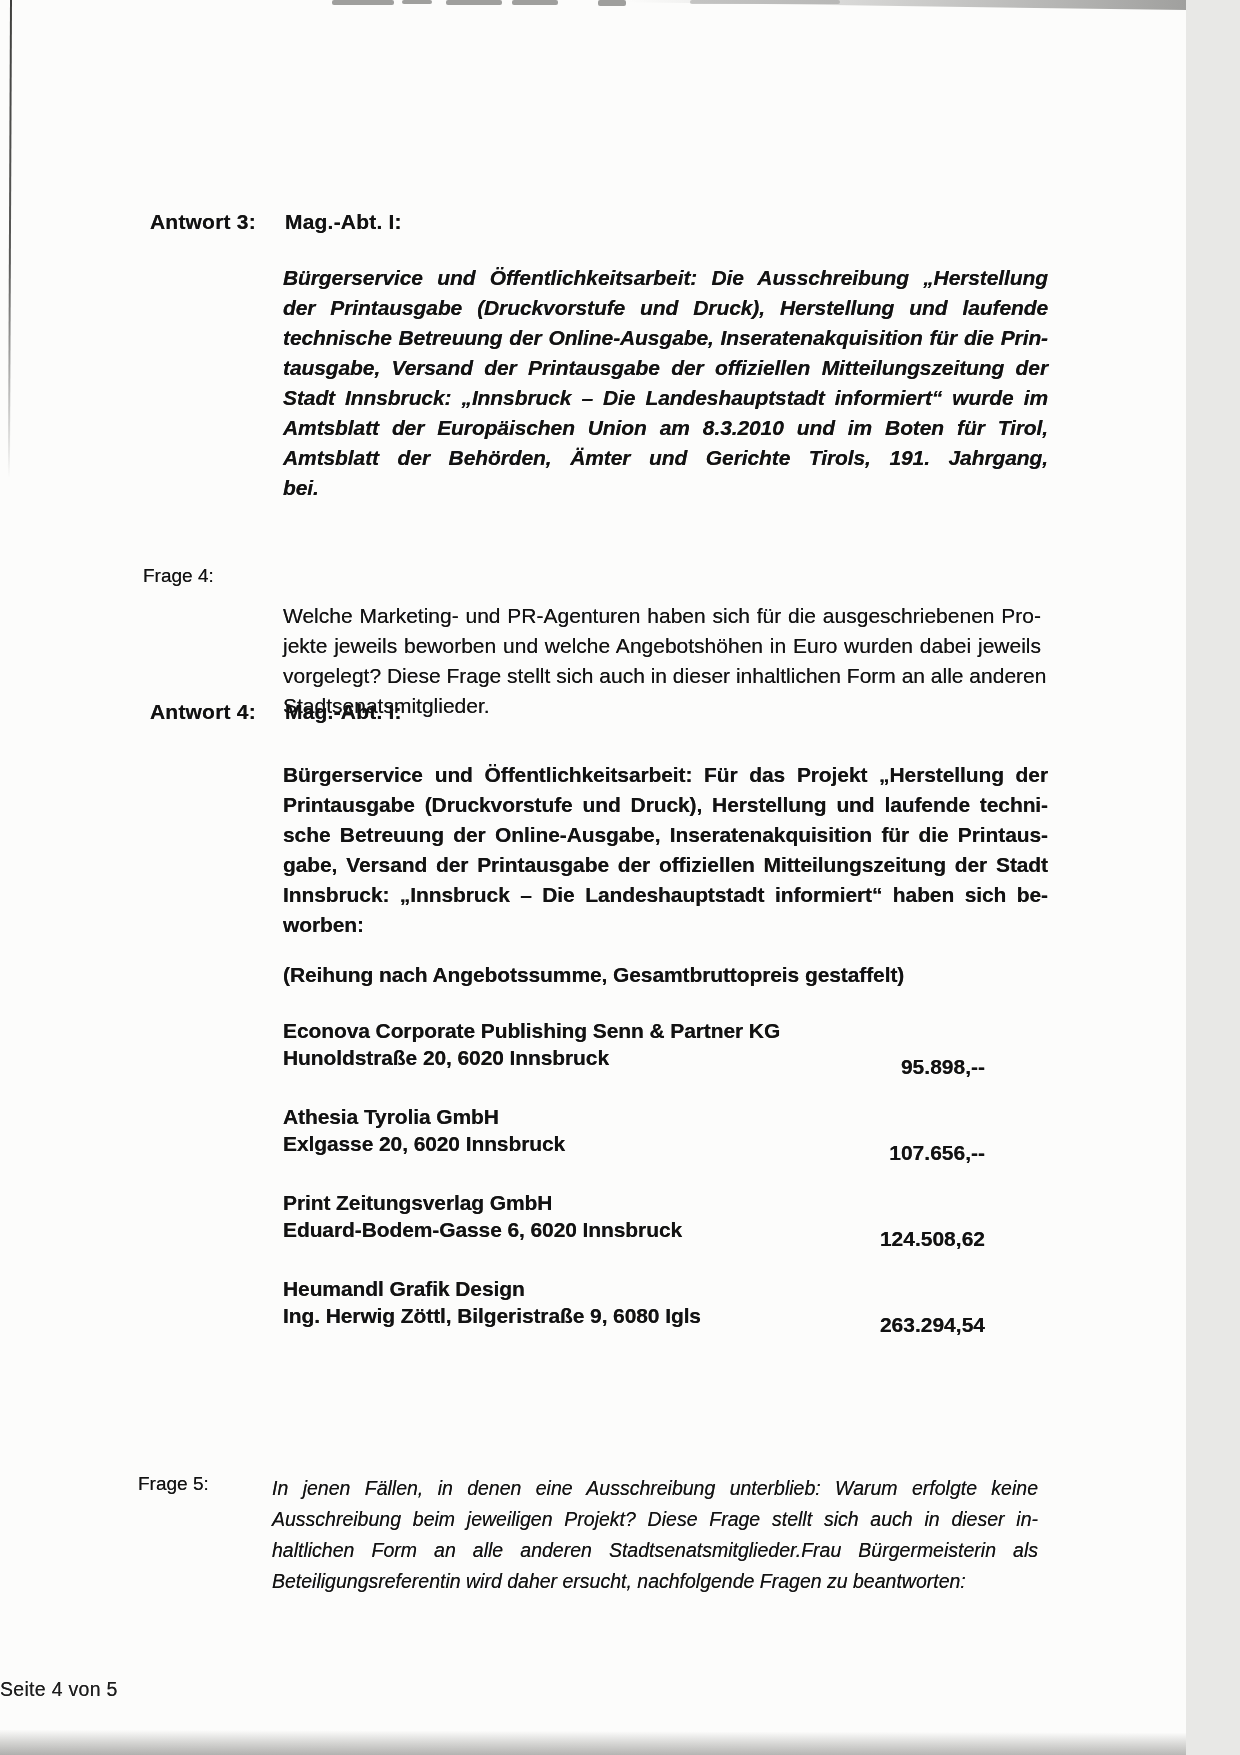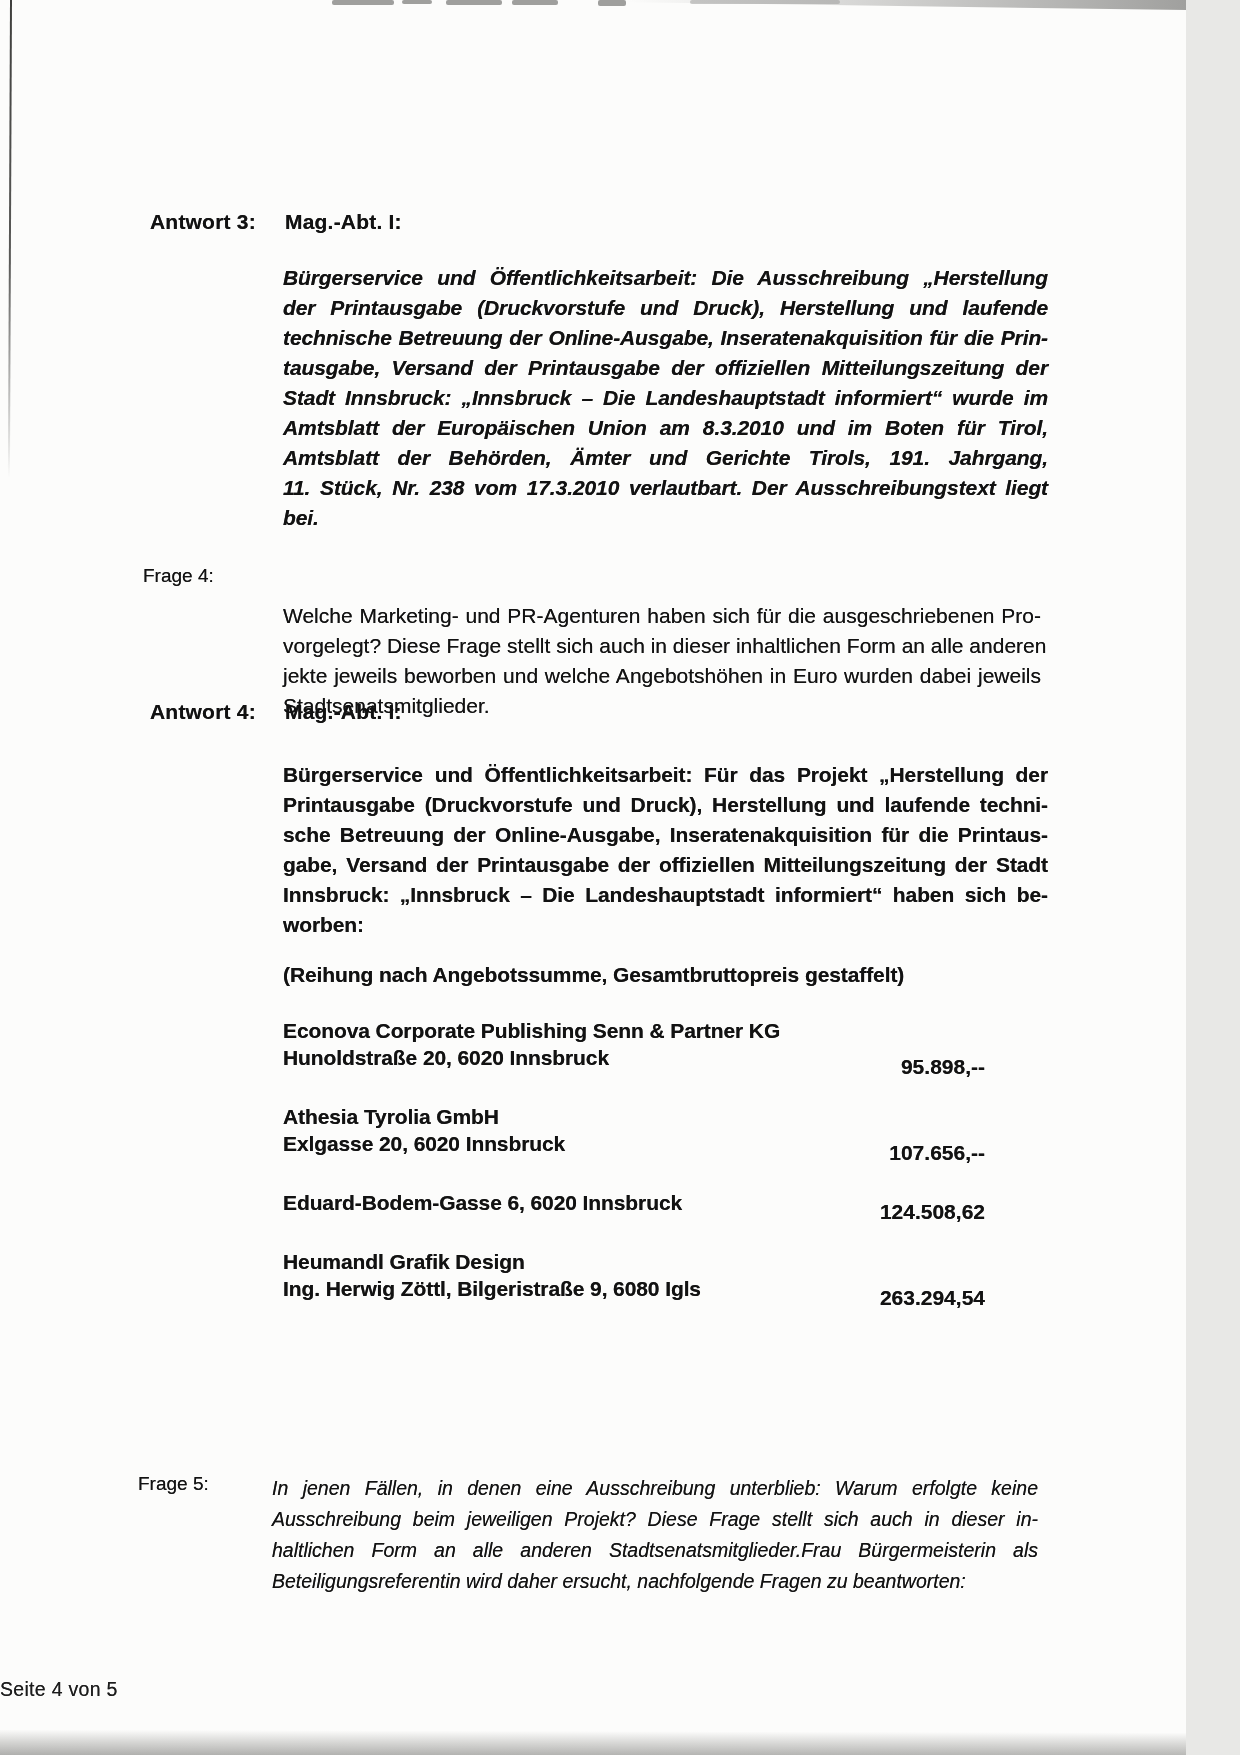--- a/index.html
+++ b/index.html
@@ -72,29 +72,28 @@
   <div class="abs lbl-bold ink" style="left:150px;top:210px;">Antwort 3:</div>
   <div class="abs dept ink" style="left:285px;top:210px;">Mag.-Abt. I:</div>
   <div class="abs para-bold ink" style="left:283px;top:263px;width:765px;font-style:italic;">
       <div class="tline">Bürgerservice und Öffentlichkeitsarbeit: Die Ausschreibung „Herstellung</div>
       <div class="tline">der Printausgabe (Druckvorstufe und Druck), Herstellung und laufende</div>
       <div class="tline">technische Betreuung der Online-Ausgabe, Inseratenakquisition für die Prin-</div>
       <div class="tline">tausgabe, Versand der Printausgabe der offiziellen Mitteilungszeitung der</div>
       <div class="tline">Stadt Innsbruck: „Innsbruck – Die Landeshauptstadt informiert“ wurde im</div>
       <div class="tline">Amtsblatt der Europäischen Union am 8.3.2010 und im Boten für Tirol,</div>
       <div class="tline">Amtsblatt der Behörden, Ämter und Gerichte Tirols, 191. Jahrgang,</div>
-      <div class="tline">11. Stück, Nr. 238 vom 17.3.2010 verlautbart. Der Ausschreibungstext liegt</div>
       <div class="tline tline-last">bei.</div>
     </div>
 
   <div class="abs lbl-italic ink" style="left:143px;top:565px;">Frage 4:</div>
   <div class="abs para-italic ink" style="left:283px;top:565px;width:758px;">
       <div class="tline">Welche Marketing- und PR-Agenturen haben sich für die ausgeschriebenen Pro-</div>
+      <div class="tline">jekte jeweils beworben und welche Angebotshöhen in Euro wurden dabei jeweils</div>
       <div class="tline">vorgelegt? Diese Frage stellt sich auch in dieser inhaltlichen Form an alle anderen</div>
-      <div class="tline">jekte jeweils beworben und welche Angebotshöhen in Euro wurden dabei jeweils</div>
       <div class="tline tline-last">Stadtsenatsmitglieder.</div>
     </div>
 
   <div class="abs lbl-bold ink" style="left:150px;top:700px;">Antwort 4:</div>
   <div class="abs dept ink" style="left:285px;top:700px;">Mag.-Abt. I:</div>
   <div class="abs para-bold ink" style="left:283px;top:760px;width:765px;">
       <div class="tline">Bürgerservice und Öffentlichkeitsarbeit: Für das Projekt „Herstellung der</div>
       <div class="tline">Printausgabe (Druckvorstufe und Druck), Herstellung und laufende techni-</div>
       <div class="tline">sche Betreuung der Online-Ausgabe, Inseratenakquisition für die Printaus-</div>
       <div class="tline">gabe, Versand der Printausgabe der offiziellen Mitteilungszeitung der Stadt</div>
@@ -117,20 +116,21 @@
 
       <div class="offer">
         <div class="offer-name ink">Athesia Tyrolia GmbH</div>
         <div class="offer-row">
           <div class="offer-address ink">Exlgasse 20, 6020 Innsbruck</div>
           <div class="offer-amount ink">107.656,--</div>
         </div>
       </div>
 
       <div class="offer">
+        <div class="offer-name ink">Print Zeitungsverlag GmbH</div>
         <div class="offer-row">
           <div class="offer-address ink">Eduard-Bodem-Gasse 6, 6020 Innsbruck</div>
           <div class="offer-amount ink">124.508,62</div>
         </div>
       </div>
 
       <div class="offer">
         <div class="offer-name ink">Heumandl Grafik Design</div>
         <div class="offer-row">
           <div class="offer-address ink">Ing. Herwig Zöttl, Bilgeristraße 9, 6080 Igls</div>

